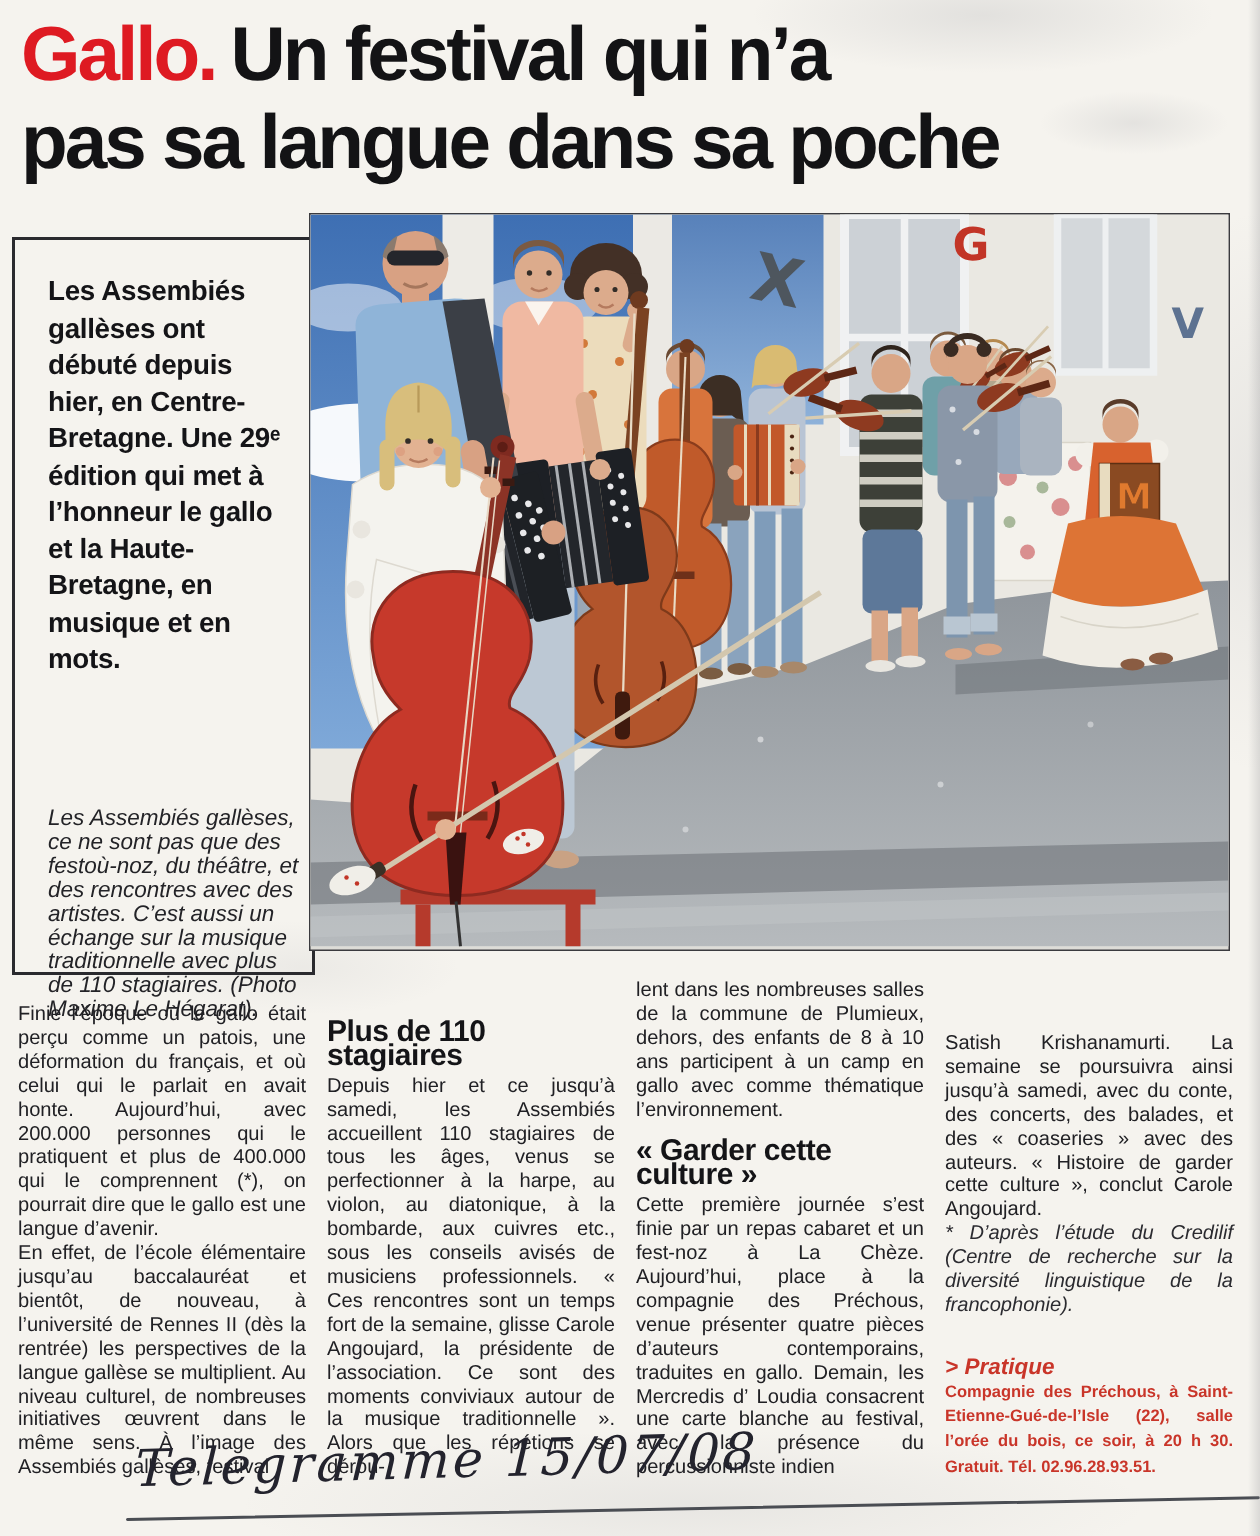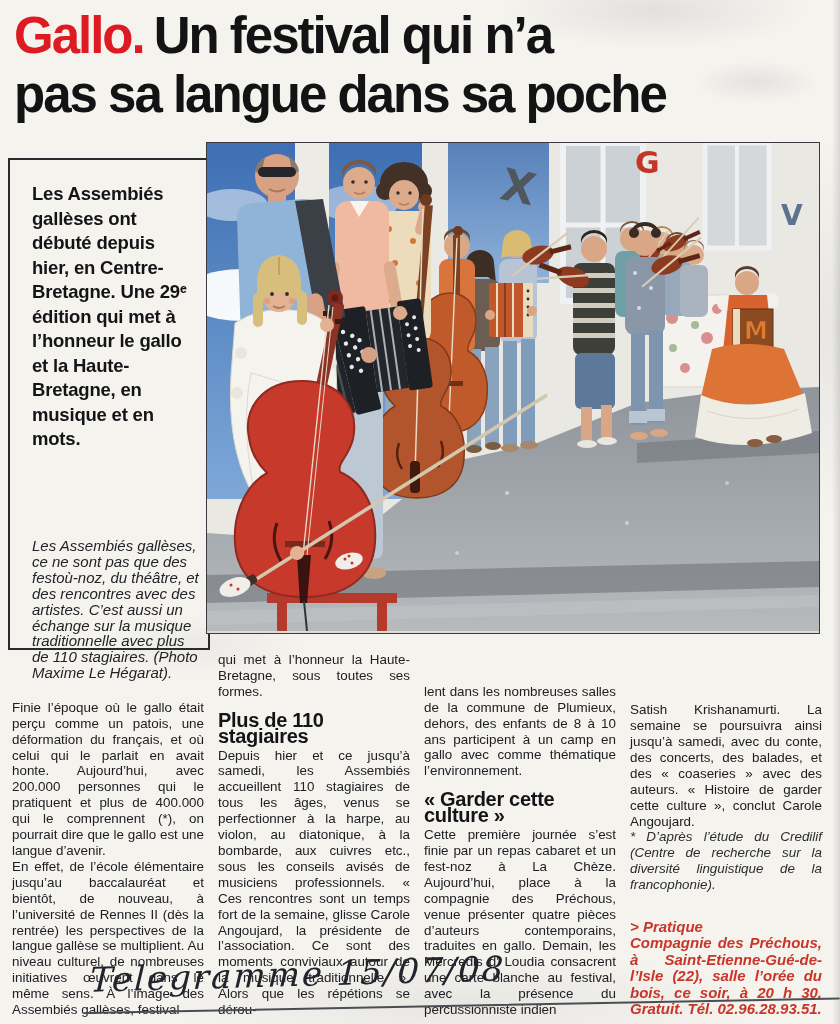--- a/index.html
+++ b/index.html
@@ -25,21 +25,21 @@
     font-style:italic;font-size:15px;line-height:15.9px;color:#232327;}
   .photo-frame{position:absolute;left:206px;top:142px;width:612px;height:490px;
     border:1px solid #3a3a3e;background:#dddcd7;}
   .photo-frame svg{display:block;}
   .columns{position:absolute;left:12px;top:652px;width:818px;display:flex;gap:14px;align-items:flex-end;}
   .col{width:192px;font-size:13.4px;line-height:15.9px;text-align:justify;color:#202024;}
   .col p{margin:0;}
   .subhead{font-size:20px;font-weight:700;margin:13px 0 3px;letter-spacing:-.3px;color:#141417;text-align:left;}
   .footnote{font-style:italic;color:#2b2b30;}
   .pratique-label{color:#c93529;font-weight:700;font-style:italic;font-size:15px;margin-top:26px;text-align:left;}
-  .pratique-text{color:#c93529;font-weight:700;font-style:italic;font-size:15px;line-height:16.6px;}
+  .pratique-text{color:#c93529;font-weight:700;font-size:11px;line-height:16.6px;}
   .handwriting{position:absolute;left:90px;top:954px;
     font-family:"DejaVu Serif",serif;font-style:italic;font-size:34px;color:#23232d;
     letter-spacing:2px;transform:rotate(-1.6deg) skewX(-4deg);white-space:nowrap;}
   .scan-line{position:absolute;left:84px;top:1012px;width:756px;height:2px;background:#4a4d53;
     transform:rotate(-1.1deg);transform-origin:left center;border-radius:2px;}
   .scan-edge-right{position:absolute;right:0;top:0;width:8px;height:1024px;
     background:linear-gradient(to left, rgba(120,122,128,.22), transparent);}
 </style>
 </head>
 <body>
@@ -388,21 +388,20 @@
       </g>
     </svg>
   </div>
 
   <div class="columns">
     <div class="col">
       <p>Finie l’époque où le gallo était perçu comme un patois, une déformation du français, et où celui qui le parlait en avait honte. Aujourd’hui, avec 200.000 personnes qui le pratiquent et plus de 400.000 qui le comprennent (*), on pourrait dire que le gallo est une langue d’avenir.</p>
       <p>En effet, de l’école élémentaire jusqu’au baccalauréat et bientôt, de nouveau, à l’université de Rennes II (dès la rentrée) les perspectives de la langue gallèse se multiplient. Au niveau culturel, de nombreuses initiatives œuvrent dans le même sens. À l’image des Assembiés gallèses, festival</p>
     </div>
     <div class="col">
-      <p>qui met à l’honneur la Haute-Bretagne, sous toutes ses formes.</p>
       <div class="subhead">Plus de 110 stagiaires</div>
       <p>Depuis hier et ce jusqu’à samedi, les Assembiés accueillent 110 stagiaires de tous les âges, venus se perfectionner à la harpe, au violon, au diatonique, à la bombarde, aux cuivres etc., sous les conseils avisés de musiciens professionnels. « Ces rencontres sont un temps fort de la semaine, glisse Carole Angoujard, la présidente de l’association. Ce sont des moments conviviaux autour de la musique traditionnelle ». Alors que les répétions se dérou-</p>
     </div>
     <div class="col">
       <p>lent dans les nombreuses salles de la commune de Plumieux, dehors, des enfants de 8 à 10 ans participent à un camp en gallo avec comme thématique l’environnement.</p>
       <div class="subhead">« Garder cette culture »</div>
       <p>Cette première journée s’est finie par un repas cabaret et un fest-noz à La Chèze. Aujourd’hui, place à la compagnie des Préchous, venue présenter quatre pièces d’auteurs contemporains, traduites en gallo. Demain, les Mercredis d’ Loudia consacrent une carte blanche au festival, avec la présence du percussionniste indien</p>
     </div>
     <div class="col">
       <p>Satish Krishanamurti. La semaine se poursuivra ainsi jusqu’à samedi, avec du conte, des concerts, des balades, et des « coaseries » avec des auteurs. « Histoire de garder cette culture », conclut Carole Angoujard.</p>

